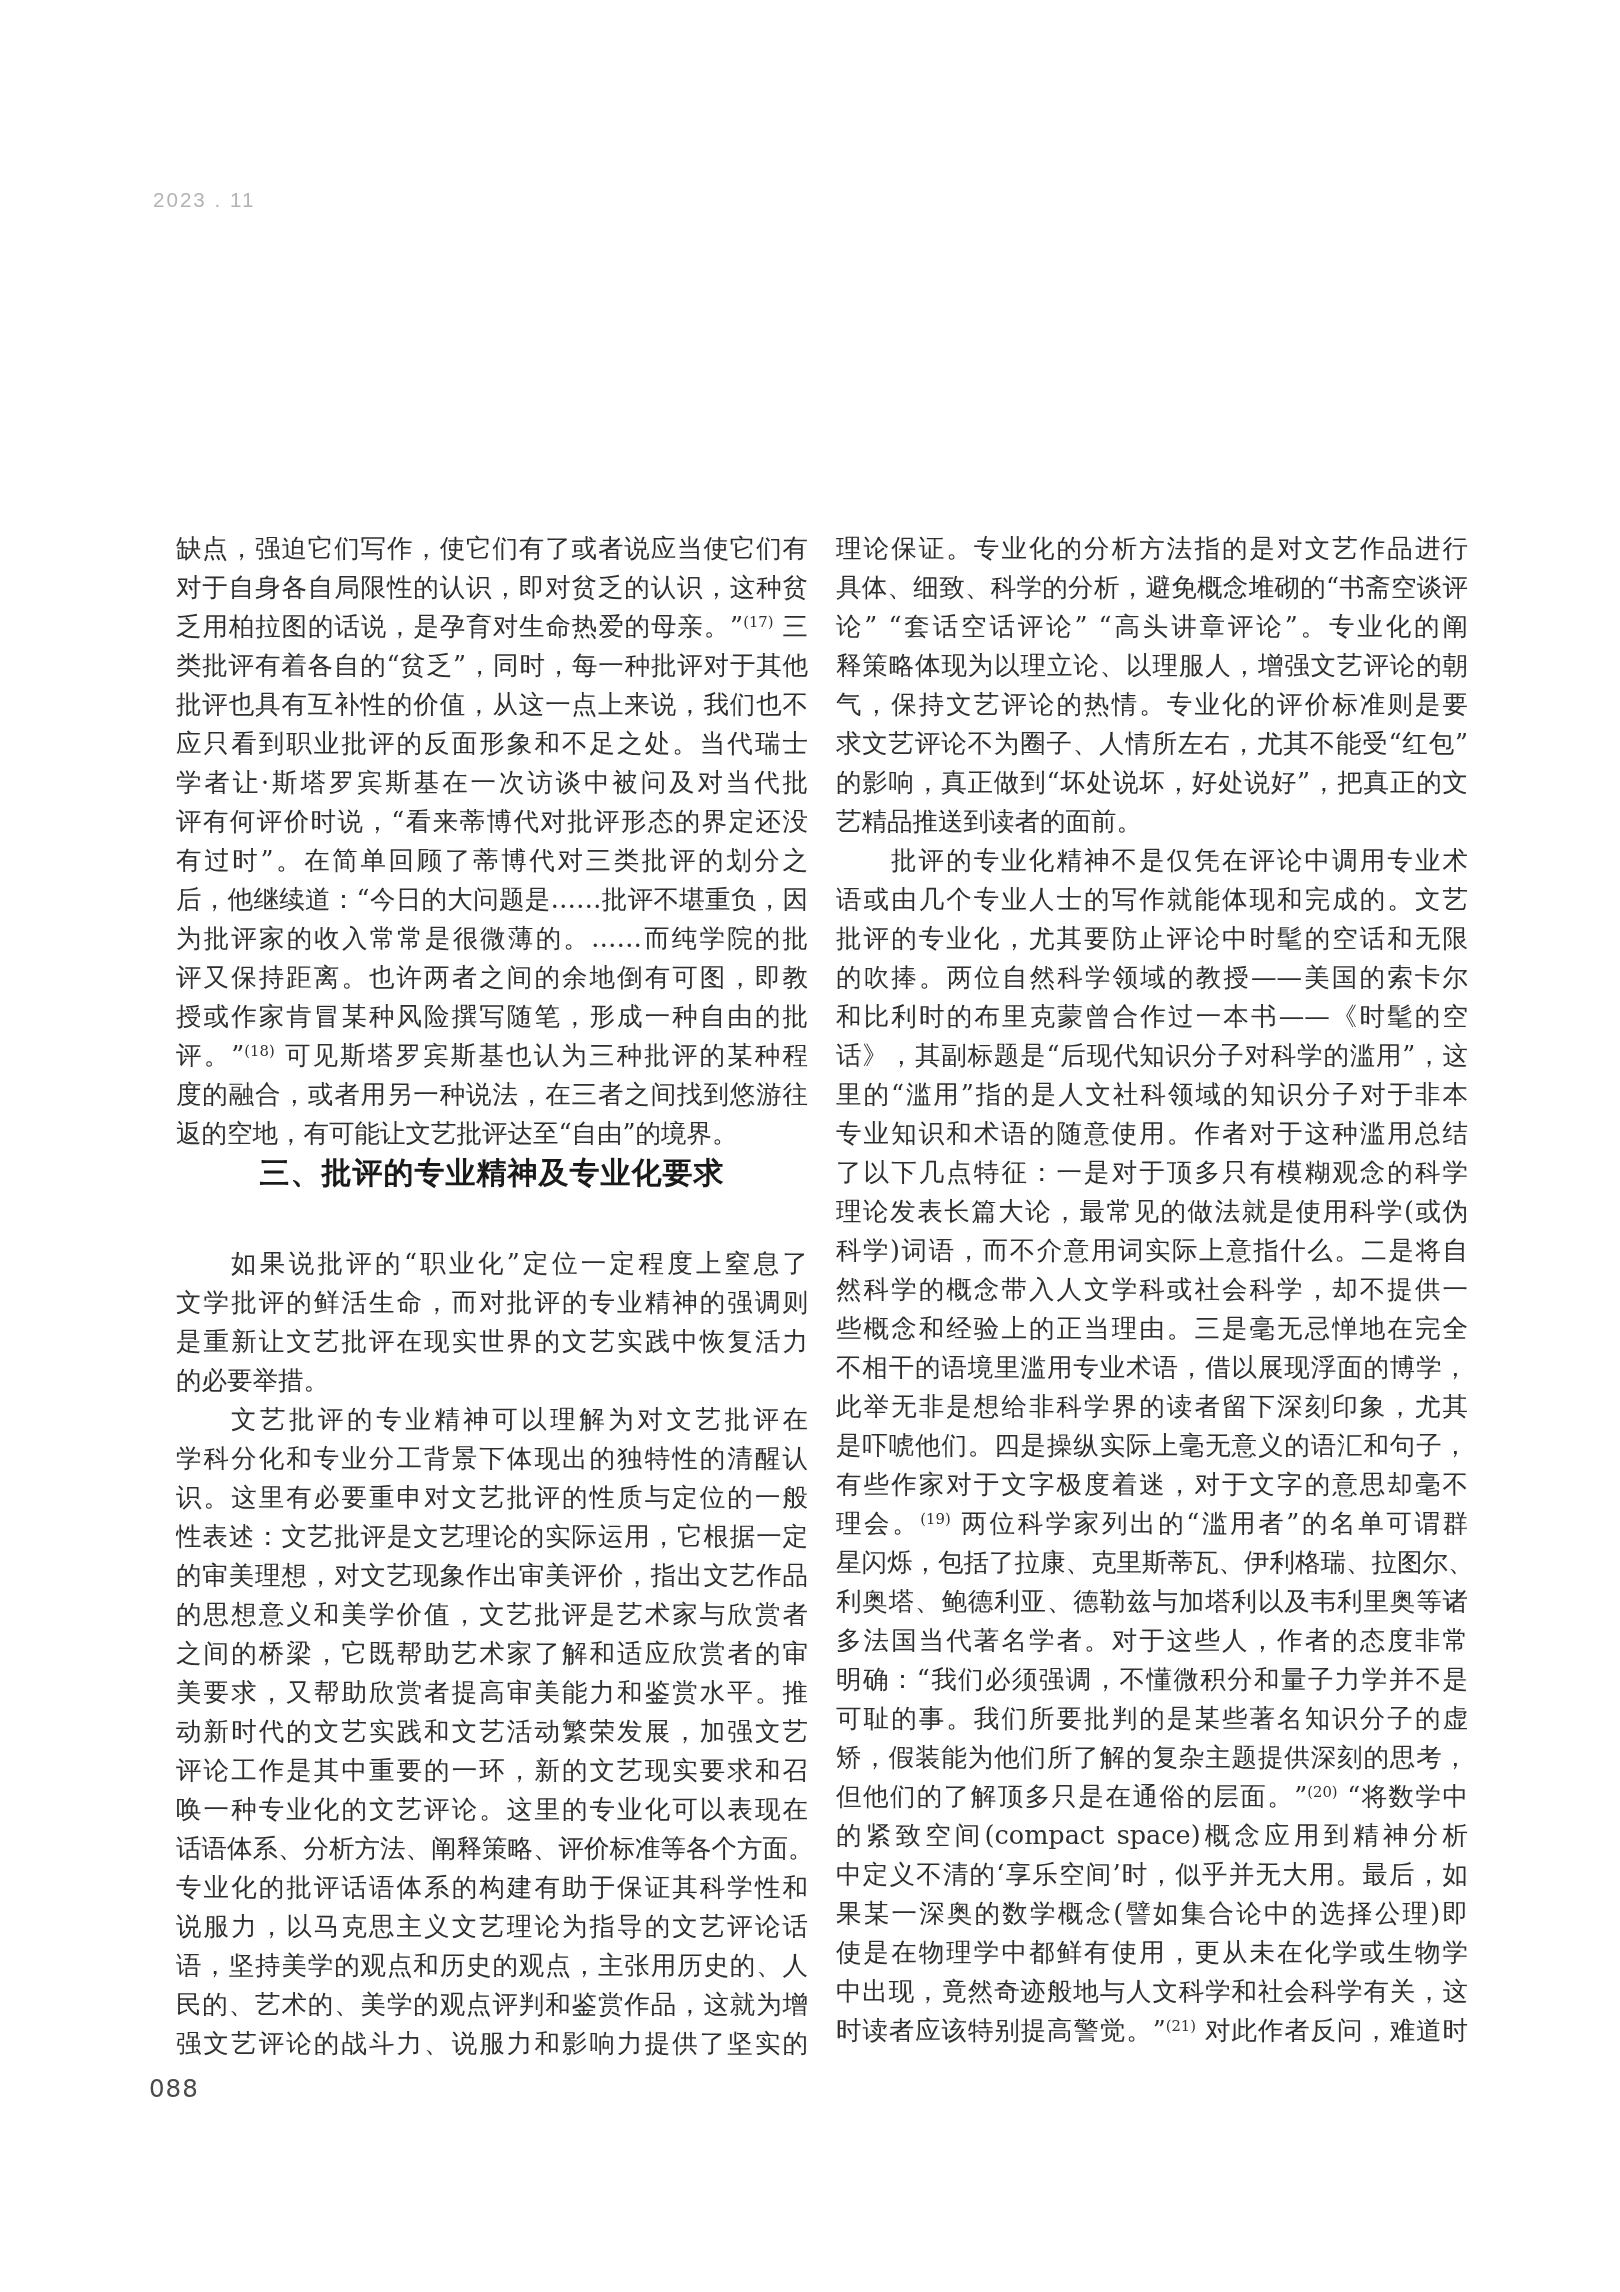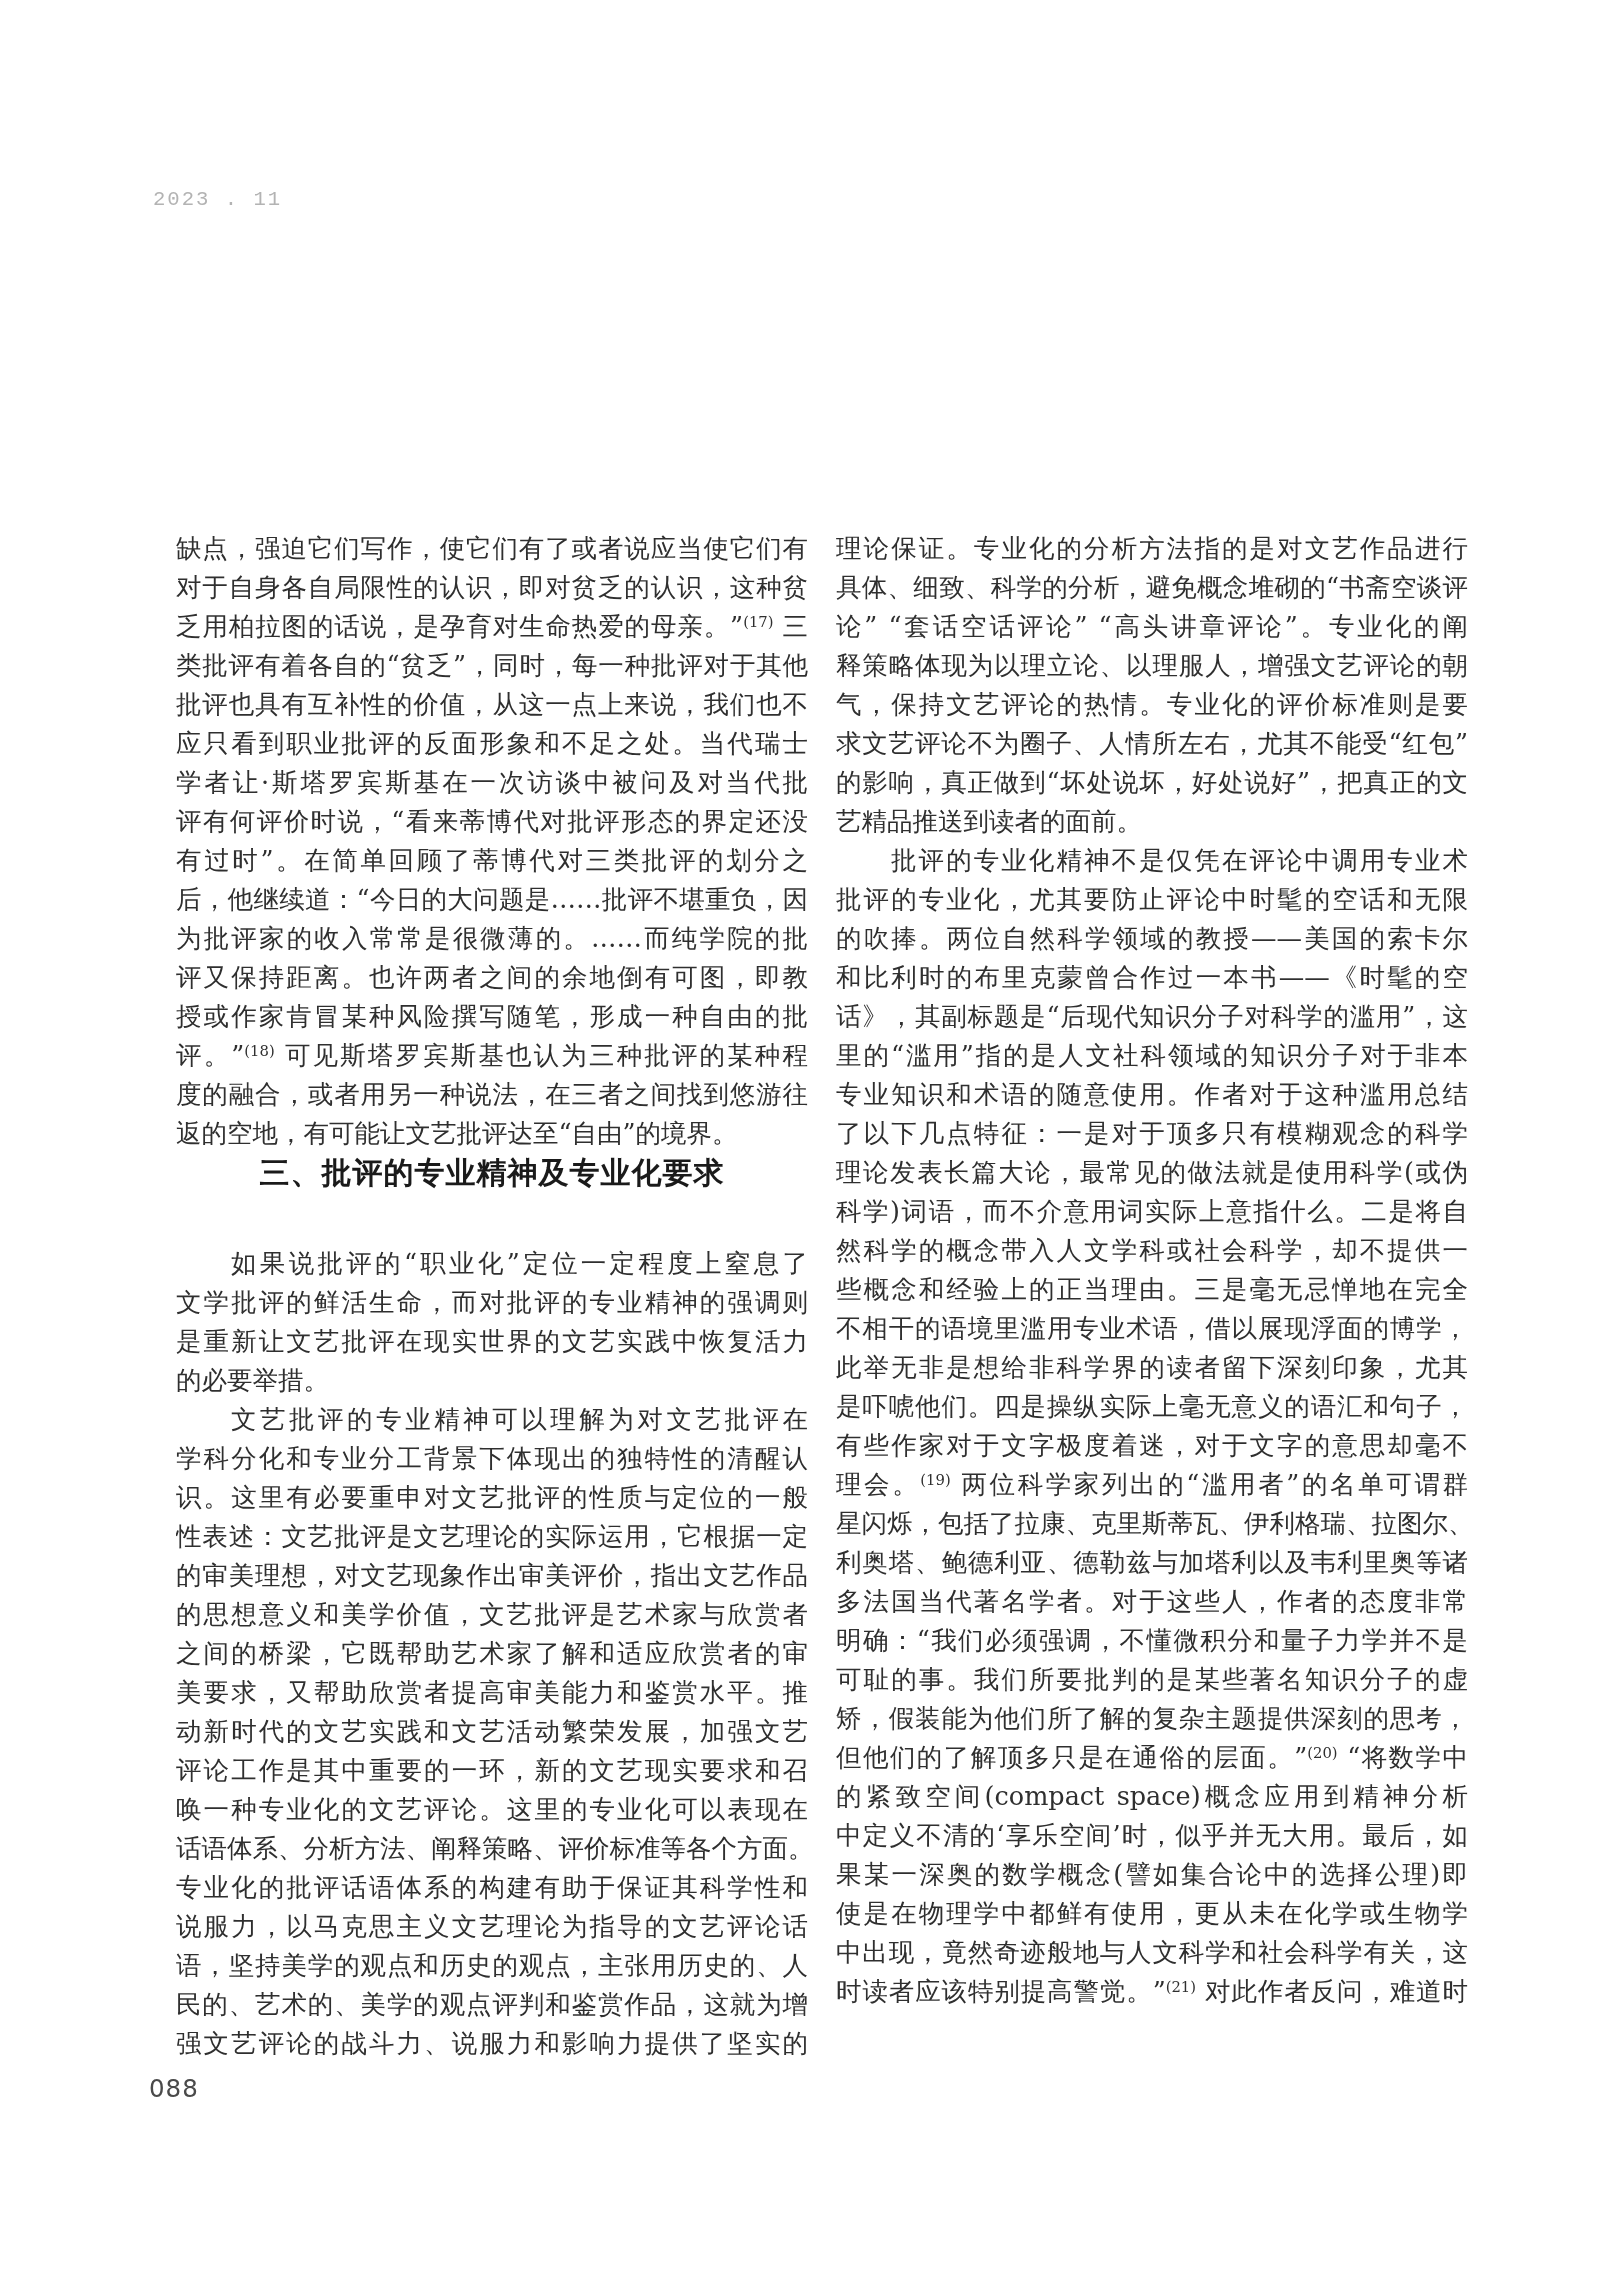--- a/index.html
+++ b/index.html
@@ -12,21 +12,21 @@
     width: 1620px;
     height: 2293px;
     background: #ffffff;
     overflow: hidden;
     font-family: "DejaVu Serif", "Liberation Serif", serif;
   }
   .issue {
     position: absolute;
     left: 153px;
     top: 188px;
-    font-family: Liberation Mono, monospace;
+    font-family: Liberation Sans, sans-serif;
     font-size: 20.6px;
     color: #b3b3b3;
     letter-spacing: 2px;
   }
   .pagenum {
     position: absolute;
     left: 149px;
     top: 2074px;
     font-family: "DejaVu Sans", "Liberation Sans", sans-serif;
     font-size: 24.5px;
@@ -128,20 +128,21 @@
   <div class="col" id="col-right">
       <div class="line">理论保证。专业化的分析方法指的是对文艺作品进行</div>
       <div class="line">具体、细致、科学的分析，避免概念堆砌的“书斋空谈评</div>
       <div class="line">论” “套话空话评论” “高头讲章评论”。专业化的阐</div>
       <div class="line">释策略体现为以理立论、以理服人，增强文艺评论的朝</div>
       <div class="line">气，保持文艺评论的热情。专业化的评价标准则是要</div>
       <div class="line">求文艺评论不为圈子、人情所左右，尤其不能受“红包”</div>
       <div class="line">的影响，真正做到“坏处说坏，好处说好”，把真正的文</div>
       <div class="line end">艺精品推送到读者的面前。</div>
       <div class="line indent">批评的专业化精神不是仅凭在评论中调用专业术</div>
+      <div class="line">语或由几个专业人士的写作就能体现和完成的。文艺</div>
       <div class="line">批评的专业化，尤其要防止评论中时髦的空话和无限</div>
       <div class="line">的吹捧。两位自然科学领域的教授——美国的索卡尔</div>
       <div class="line">和比利时的布里克蒙曾合作过一本书——《时髦的空</div>
       <div class="line">话》，其副标题是“后现代知识分子对科学的滥用”，这</div>
       <div class="line">里的“滥用”指的是人文社科领域的知识分子对于非本</div>
       <div class="line">专业知识和术语的随意使用。作者对于这种滥用总结</div>
       <div class="line">了以下几点特征：一是对于顶多只有模糊观念的科学</div>
       <div class="line">理论发表长篇大论，最常见的做法就是使用科学(或伪</div>
       <div class="line">科学)词语，而不介意用词实际上意指什么。二是将自</div>
       <div class="line">然科学的概念带入人文学科或社会科学，却不提供一</div>

